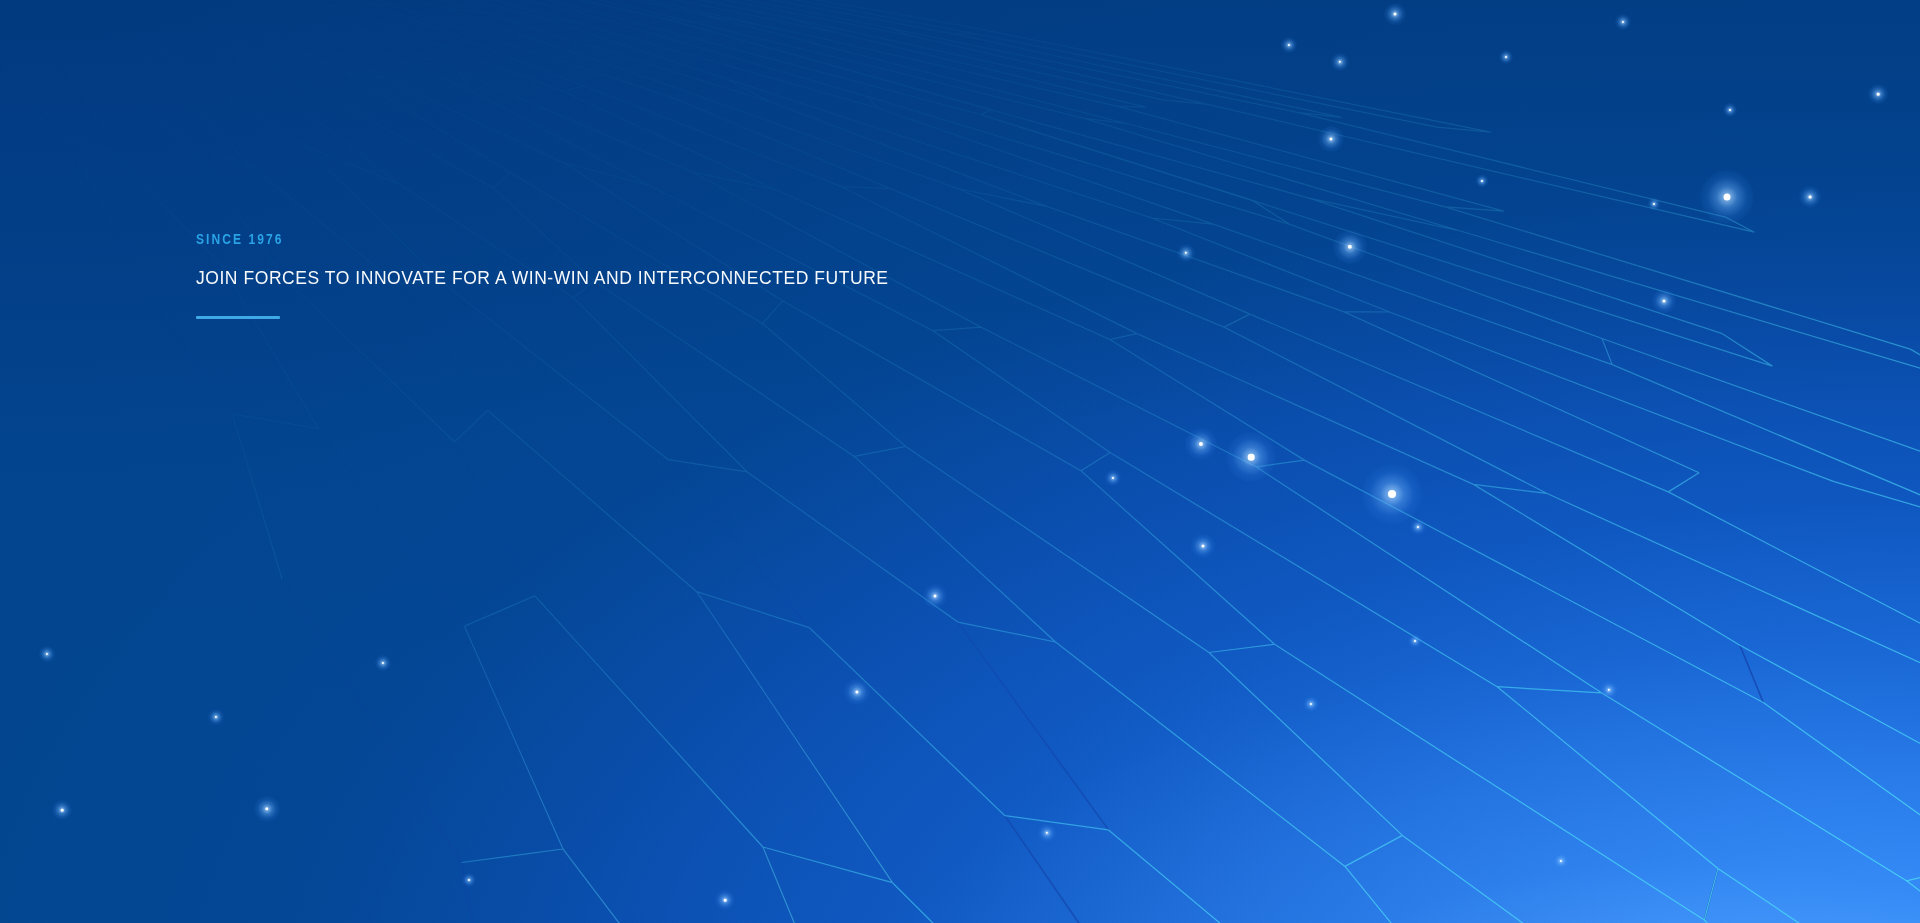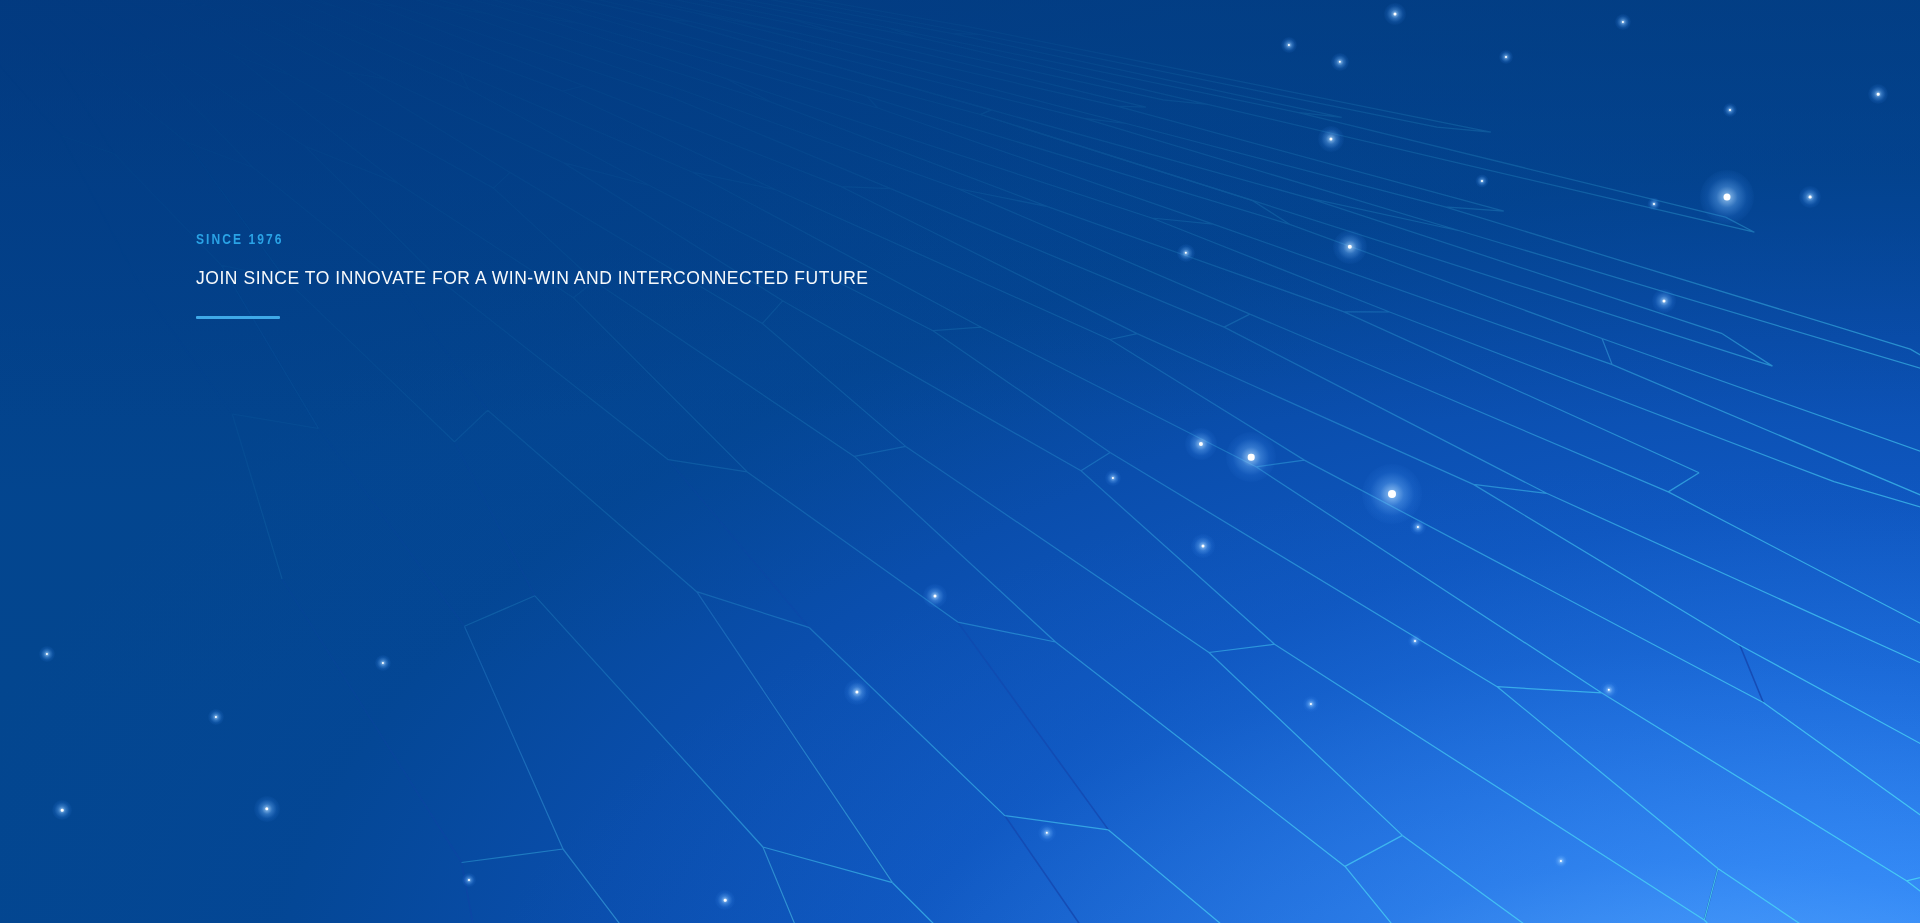--- a/index.html
+++ b/index.html
@@ -244,18 +244,18 @@
       <div class="glow" style="left: 725px; top: 900px; width: 20px; height: 20px;"></div>
       <div class="dot" style="left: 725px; top: 900px; width: 2.6px; height: 2.6px;"></div>
       <div class="glow" style="left: 469px; top: 880px; width: 14px; height: 14px;"></div>
       <div class="dot" style="left: 469px; top: 880px; width: 2px; height: 2px;"></div>
     </div>
 
   <div class="copy">
     <div class="eyebrow">SINCE  1976</div>
 
 
-    <p class="subline">JOIN SINCE TO INNOVATE FOR A WIN-WIN AND INTERCONNECTED FUTURE</p>
+    <p class="subline">JOIN FORCES TO INNOVATE FOR A WIN-WIN AND INTERCONNECTED FUTURE</p>
 
     <div class="rule"></div>
   </div>
 
 </div>
 
 </body></html>

